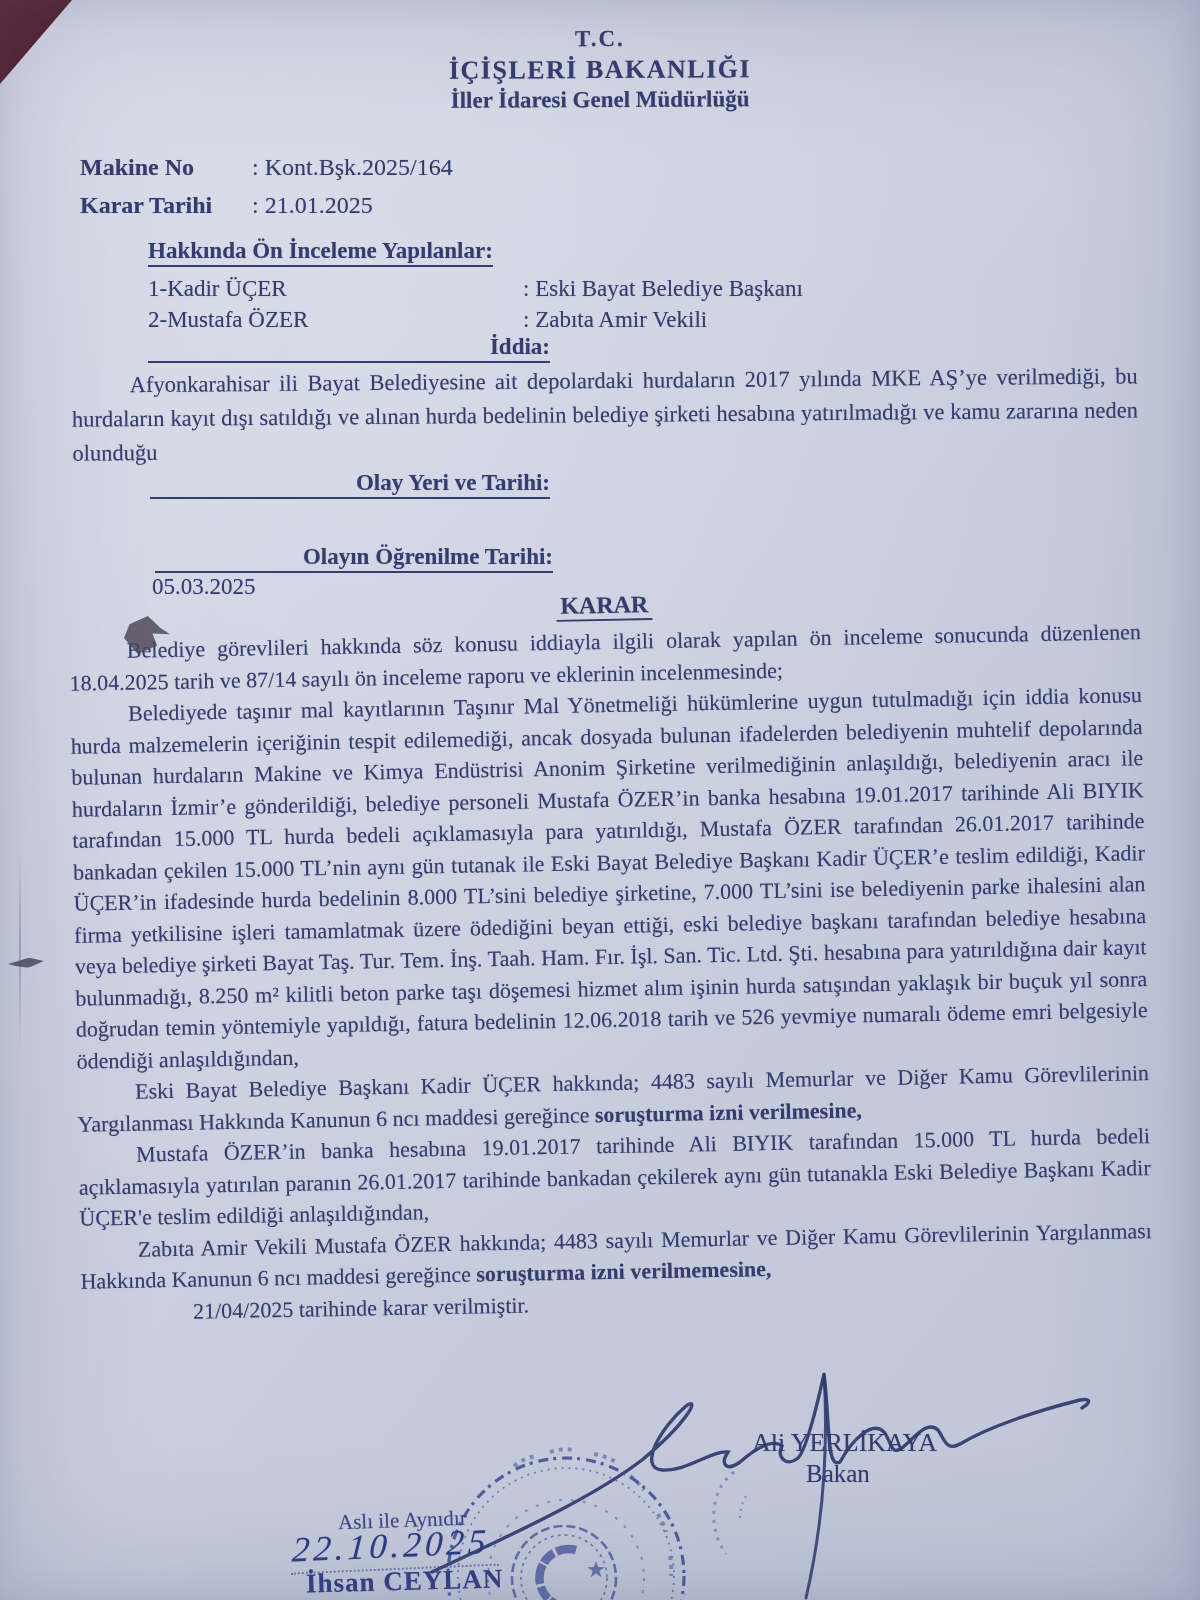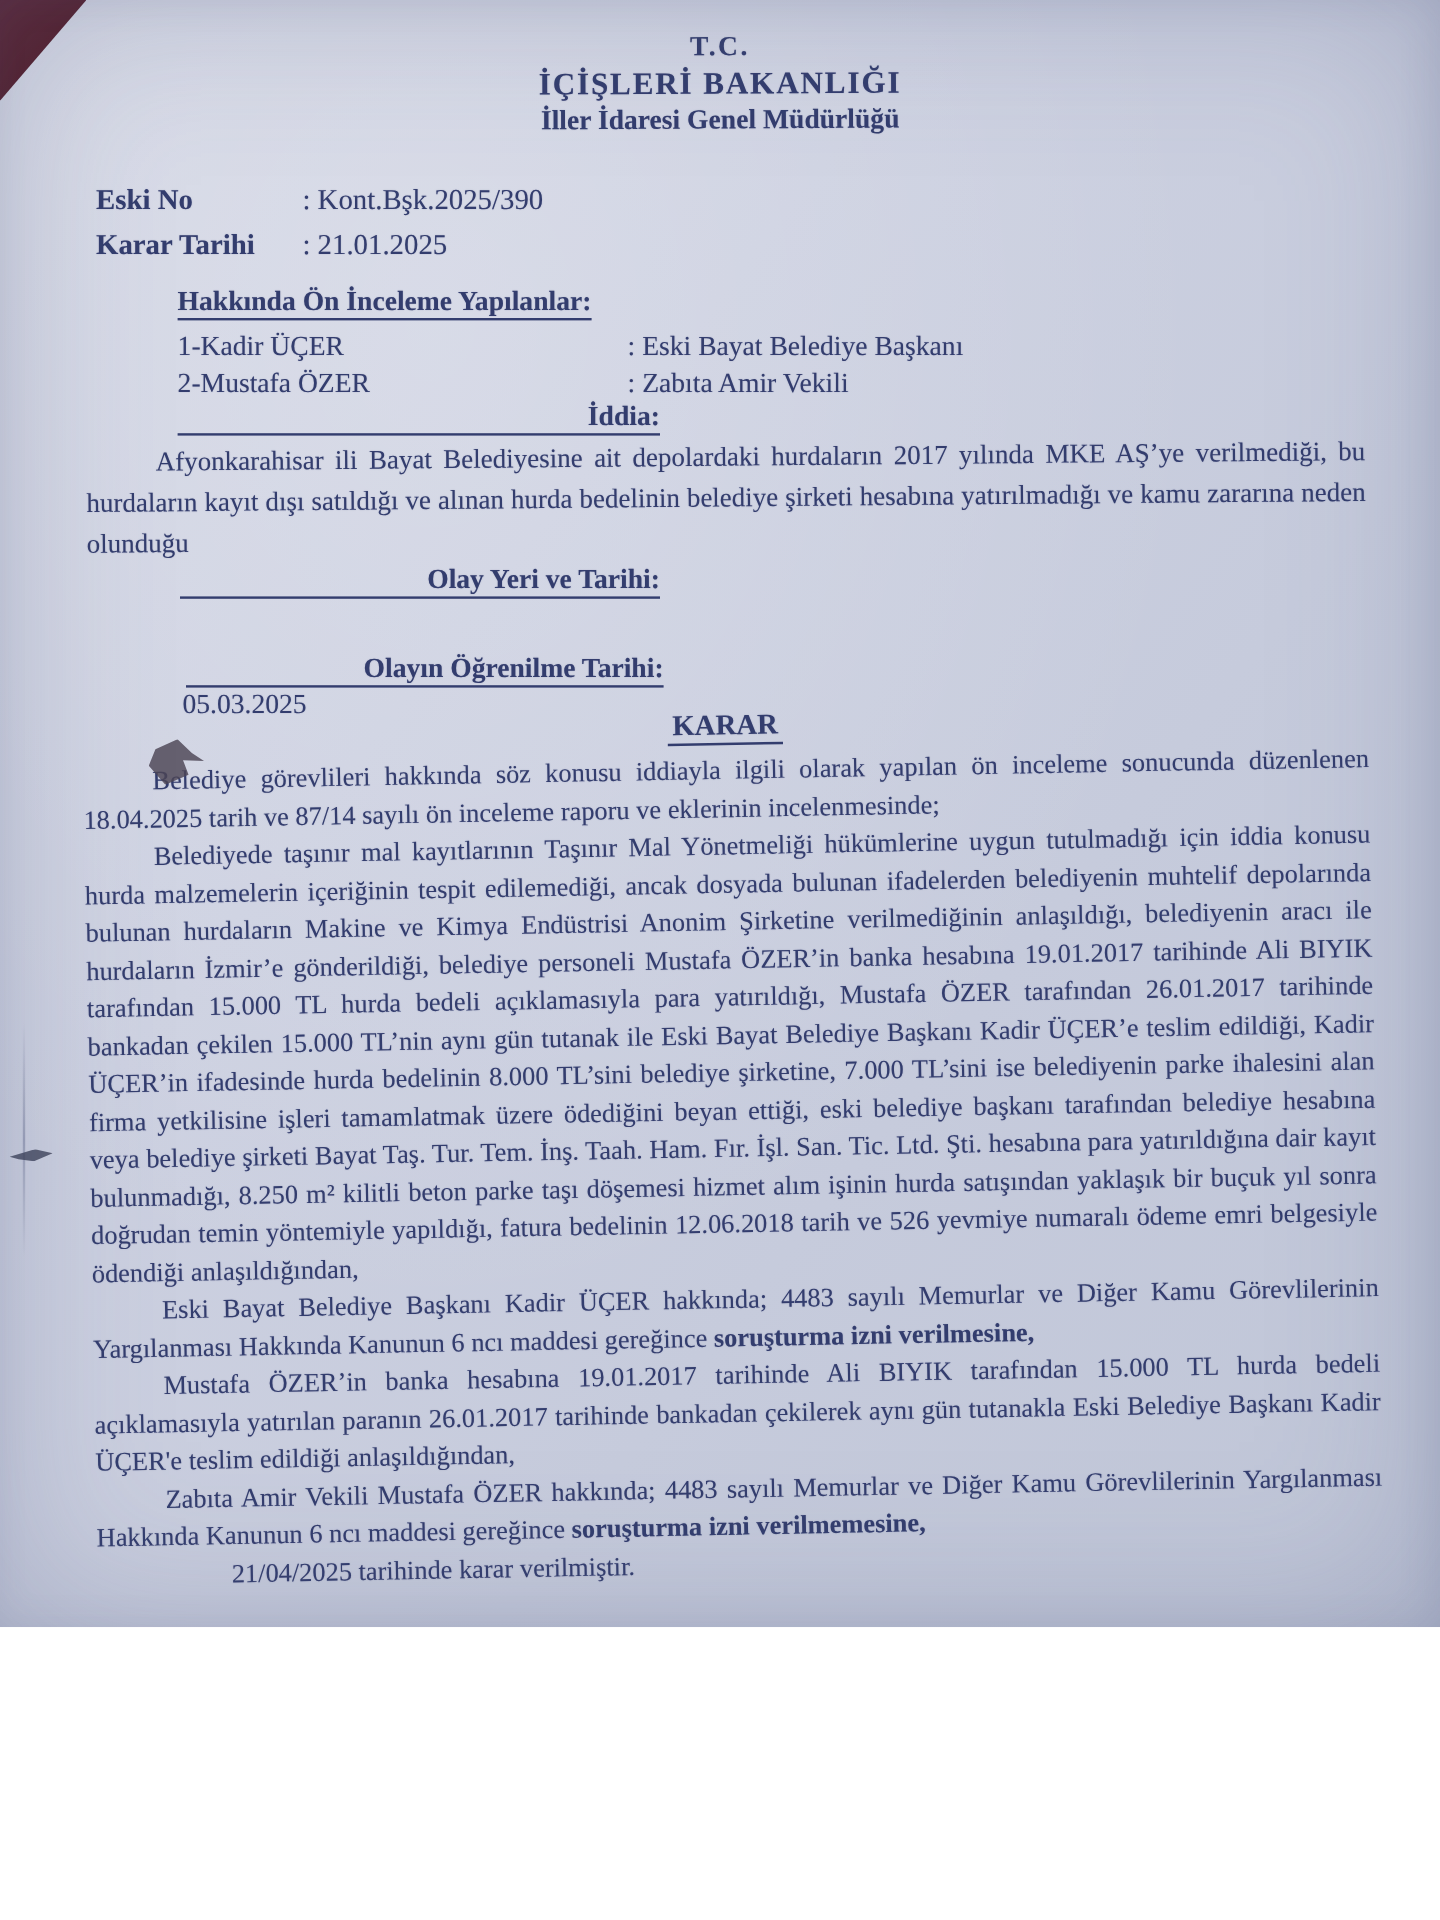--- a/index.html
+++ b/index.html
@@ -1,17 +1,17 @@
 <!DOCTYPE html>
 <html lang="tr"><head>
 <meta charset="utf-8">
 <style>
   html,body{margin:0;padding:0}
   .page{
-    position:relative;width:1200px;height:1356px;overflow:hidden;
+    position:relative;width:1200px;height:1600px;overflow:hidden;
     background:
       radial-gradient(ellipse at 30% 20%, rgba(255,255,255,.18), rgba(0,0,0,0) 55%),
       linear-gradient(128deg,#d6d9e6 0%,#cdd1e1 35%,#c6cbdc 65%,#bfc5d7 100%);
     font-family:"Liberation Serif","DejaVu Serif",serif;
     color:#333d6e;
     text-shadow:0 0 1px rgba(45,55,105,.35);
   }
   .page::after{content:"";position:absolute;inset:0;pointer-events:none;
     box-shadow:inset 0 0 140px rgba(80,90,130,.28), inset -6px 0 30px rgba(70,80,120,.12);}
   .abs{position:absolute}
@@ -83,22 +83,22 @@
   <div class="abs corner"></div>
 
   <div class="abs hdr">
     <div class="l1">T.C.</div>
     <div class="l2">İÇİŞLERİ BAKANLIĞI</div>
     <div class="l3">İller İdaresi Genel Müdürlüğü</div>
   </div>
 
   <div class="abs meta">
     <div class="row">
-      <span class="lbl">Eski No</span>
-      <span>: Kont.Bşk.2025/390</span>
+      <span class="lbl">Makine No</span>
+      <span>: Kont.Bşk.2025/164</span>
     </div>
     <div class="row">
       <span class="lbl">Karar Tarihi</span>
       <span>: 21.01.2025</span>
     </div>
   </div>
 
   <div class="abs subjects">
     <div class="head">Hakkında Ön İnceleme Yapılanlar:</div>
     <div class="rows">

